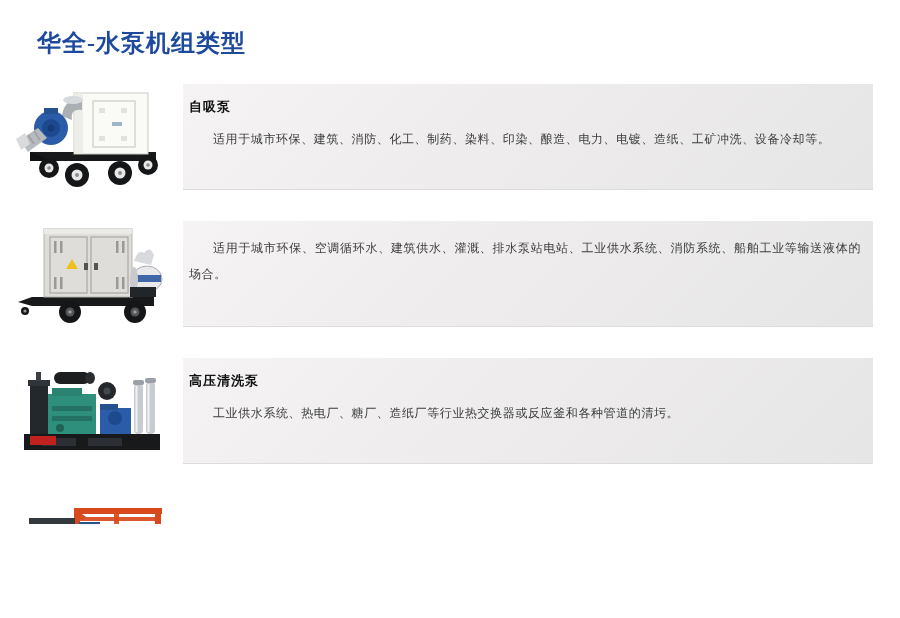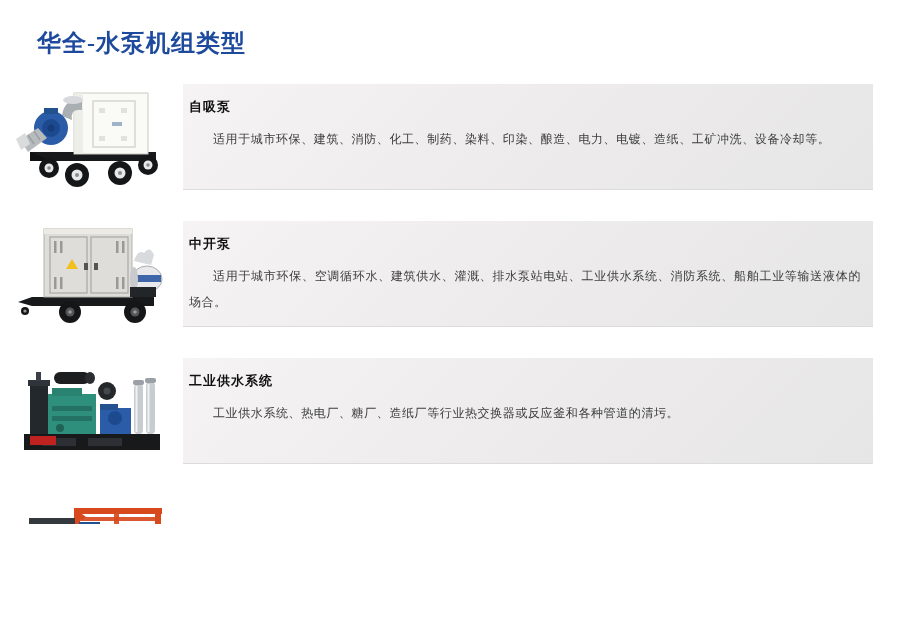--- a/index.html
+++ b/index.html
@@ -159,21 +159,20 @@
 
           <circle cx="54" cy="91" r="11" fill="#141618"></circle>
             <circle cx="54" cy="91" r="4.5" fill="#555"></circle>
             <circle cx="54" cy="91" r="1.8" fill="#999"></circle>
           <circle cx="119" cy="91" r="11" fill="#141618"></circle>
             <circle cx="119" cy="91" r="4.5" fill="#555"></circle>
             <circle cx="119" cy="91" r="1.8" fill="#999"></circle>
         </svg>
       </div>
       <div class="info-box">
-        <h2 class="pump-heading">中开泵</h2>
         <p class="pump-desc">适用于城市环保、空调循环水、建筑供水、灌溉、排水泵站电站、工业供水系统、消防系统、船舶工业等输送液体的场合。</p>
       </div>
     </section>
 
     <section class="row">
       <div class="img-col">
         <svg width="152" height="106" viewBox="0 0 152 106">
 
           <rect x="8" y="76" width="136" height="16" fill="#17191b"></rect>
           <rect x="26" y="80" width="34" height="8" fill="#2c2f33"></rect>
@@ -202,21 +201,21 @@
 
           <rect x="118" y="26" width="9" height="50" rx="4" fill="#c8ccd0"></rect>
           <rect x="130" y="24" width="9" height="52" rx="4" fill="#c8ccd0"></rect>
           <rect x="119.5" y="28" width="2" height="46" fill="#f0f2f4"></rect>
           <rect x="131.5" y="26" width="2" height="48" fill="#f0f2f4"></rect>
           <rect x="117" y="22" width="11" height="5" rx="2" fill="#9aa0a6"></rect>
           <rect x="129" y="20" width="11" height="5" rx="2" fill="#9aa0a6"></rect>
         </svg>
       </div>
       <div class="info-box">
-        <h2 class="pump-heading">工业供水系统</h2>
+        <h2 class="pump-heading">高压清洗泵</h2>
         <p class="pump-desc">工业供水系统、热电厂、糖厂、造纸厂等行业热交换器或反应釜和各种管道的清圬。</p>
       </div>
     </section>
 
     <section class="row">
       <div class="img-col">
         <svg width="152" height="106" viewBox="0 0 152 106">
 
           <polygon points="8,80 144,80 136,97 14,97" fill="#141618"></polygon>
           <rect x="14" y="75" width="124" height="8" fill="#1d2023"></rect>

